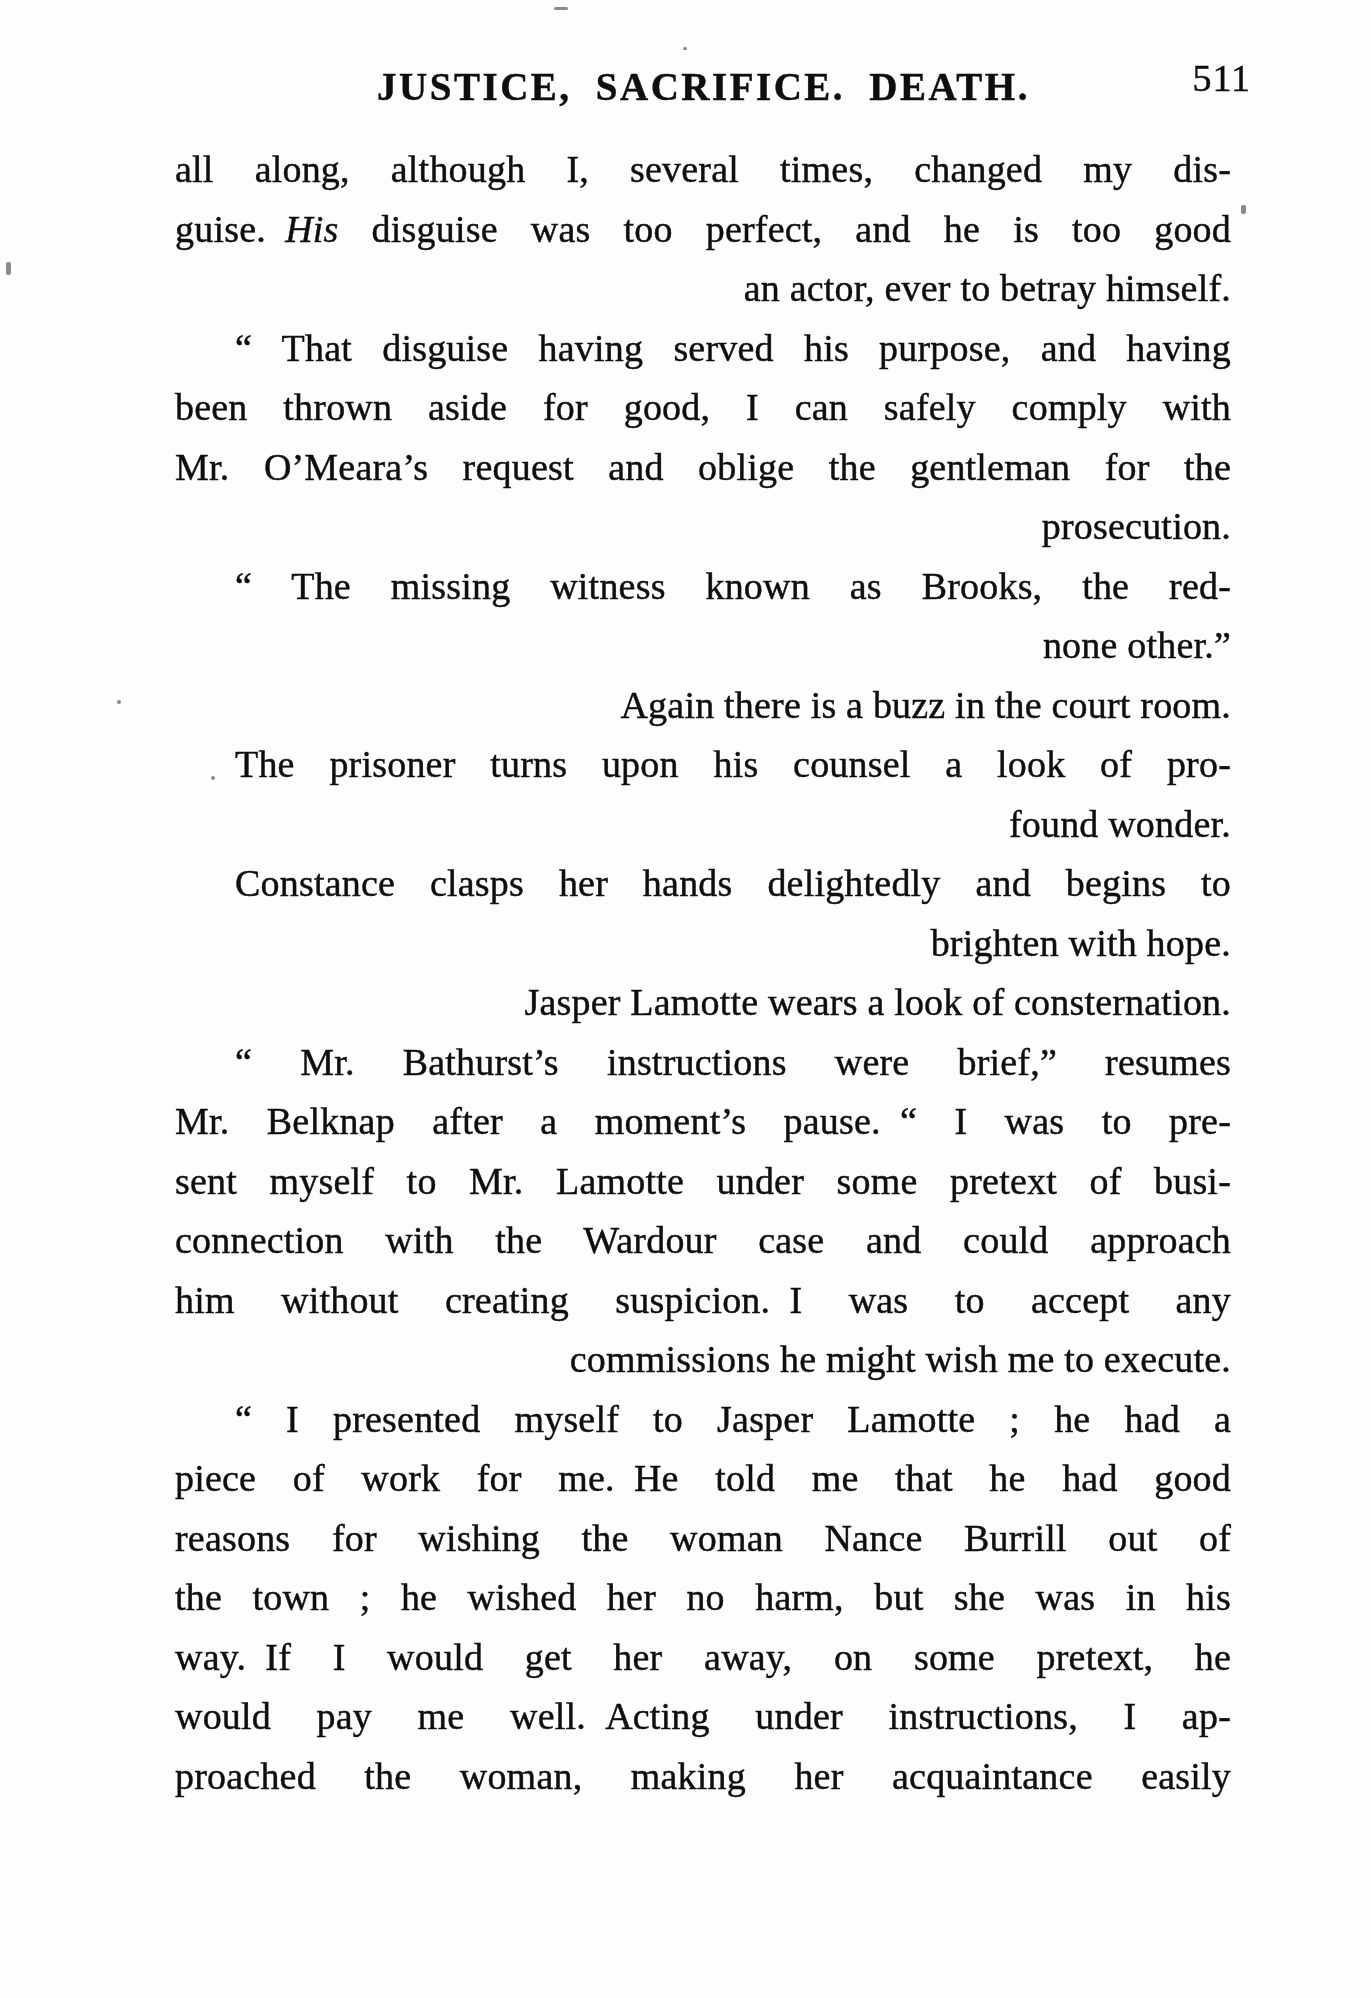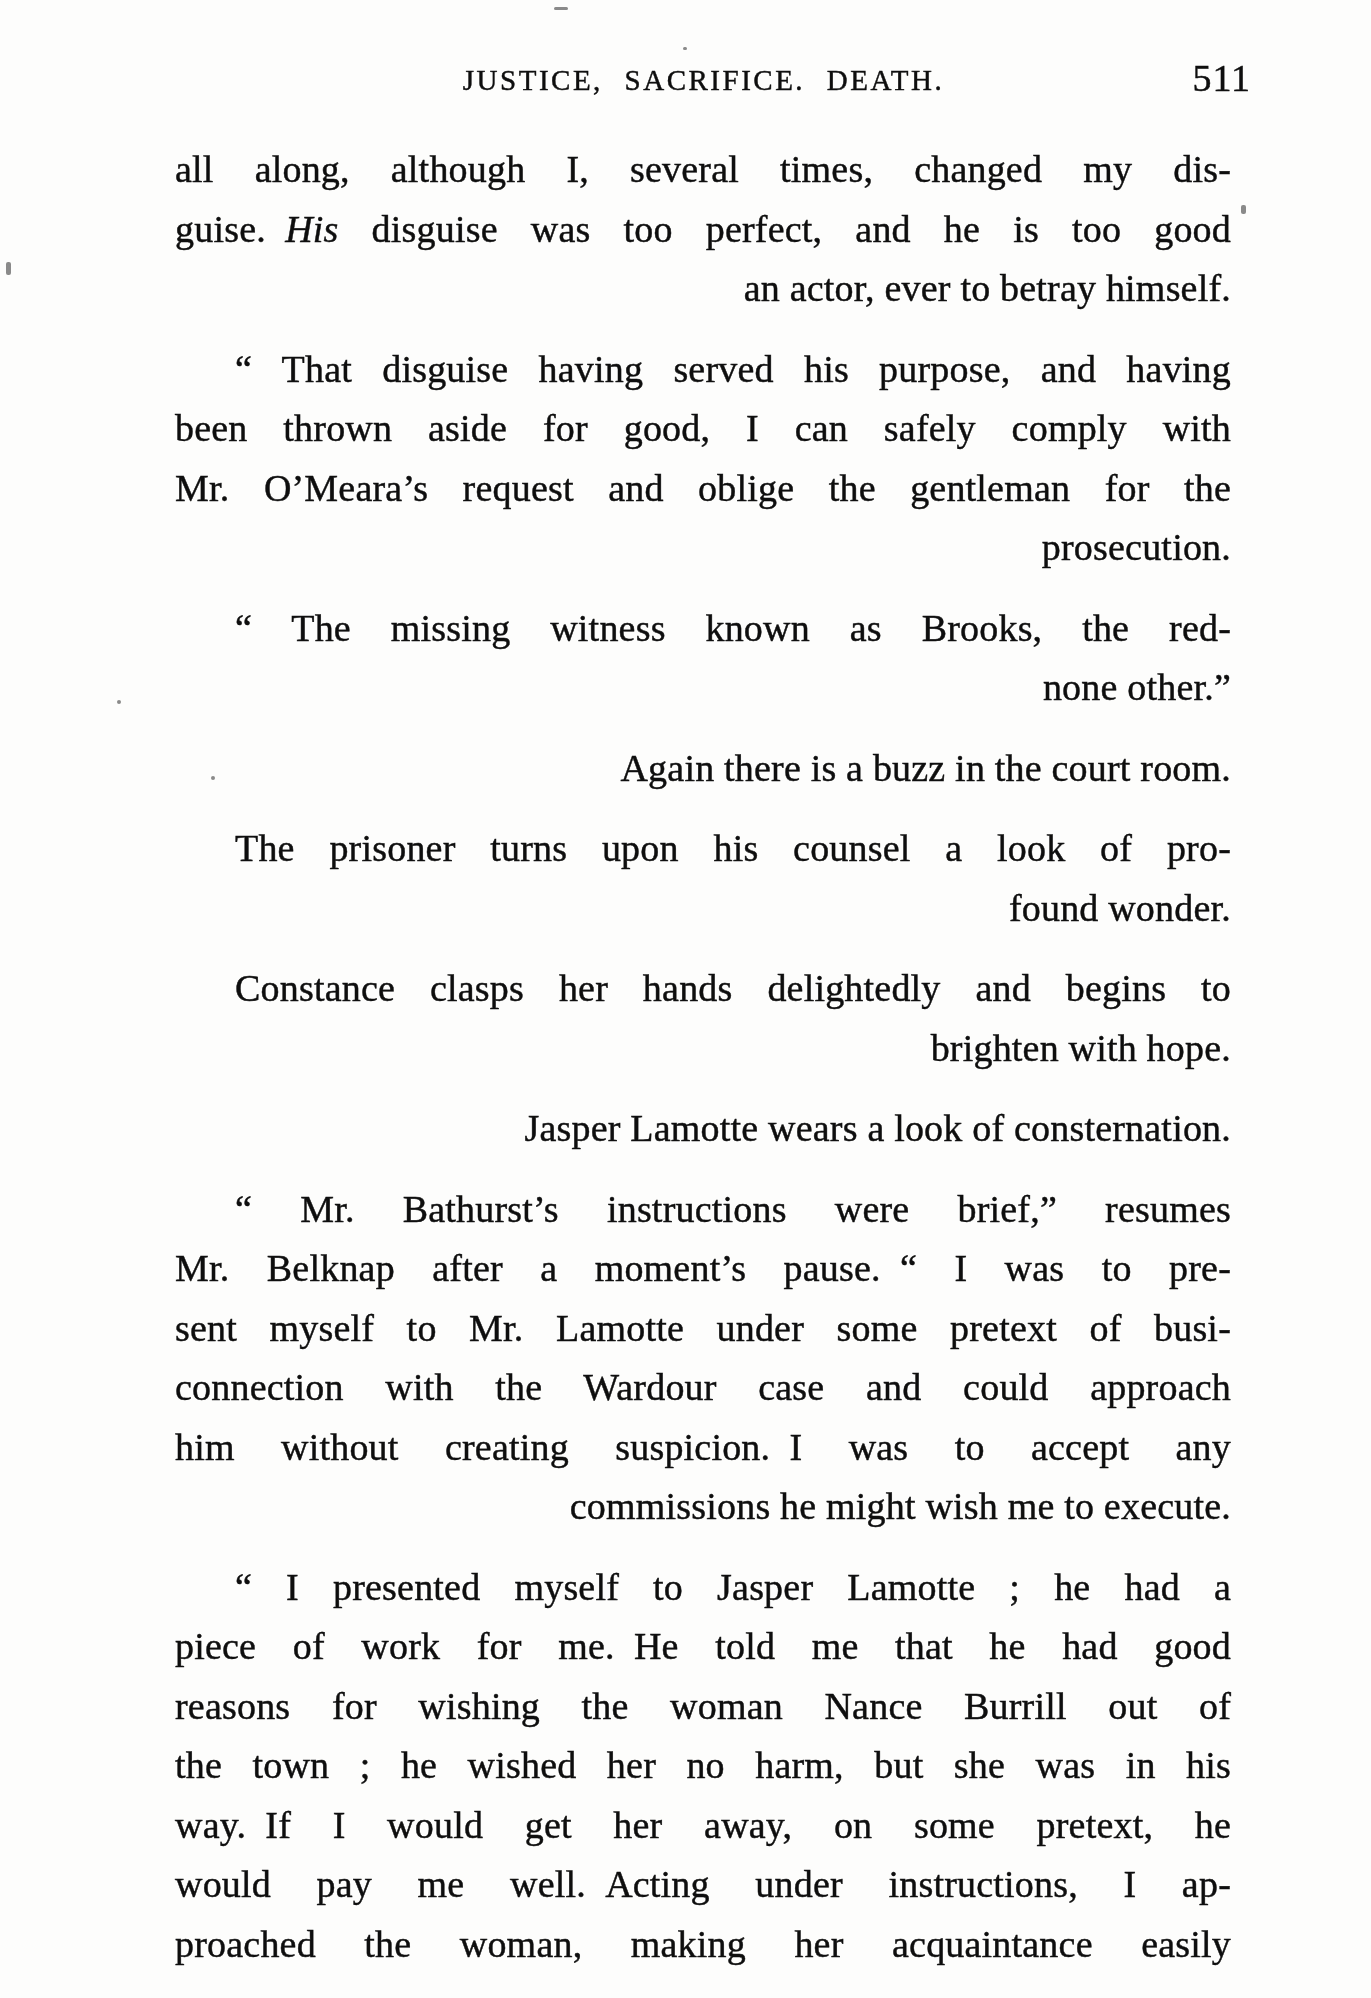--- a/index.html
+++ b/index.html
@@ -24,22 +24,22 @@
     top: 58px;
     width: 1057px;
     height: 46px;
   }
   .running-title {
     position: absolute;
     left: 0;
     right: 0;
     top: 6px;
     text-align: center;
-    font-size: 29px;
-    font-weight: 400;
+    font-size: 39px;
+    font-weight: 700;
     letter-spacing: 2.5px;
     word-spacing: 12px;
     white-space: nowrap;
   }
   .page-number {
     position: absolute;
     right: -19px;
     top: -2px;
     font-size: 38px;
     font-weight: 400;
@@ -59,21 +59,20 @@
   .line {
     white-space: normal;
     text-align: right;
   }
   .line.just {
     text-align: justify;
     text-align-last: justify;
   }
   .line.indent {
     text-indent: 60px;
-    margin-top: 21px;
   }
   .line em {
     font-style: italic;
     font-weight: 400;
   }
   .speck {
     position: absolute;
     background: #2c2c2c;
     opacity: 0.55;
     border-radius: 2px;

